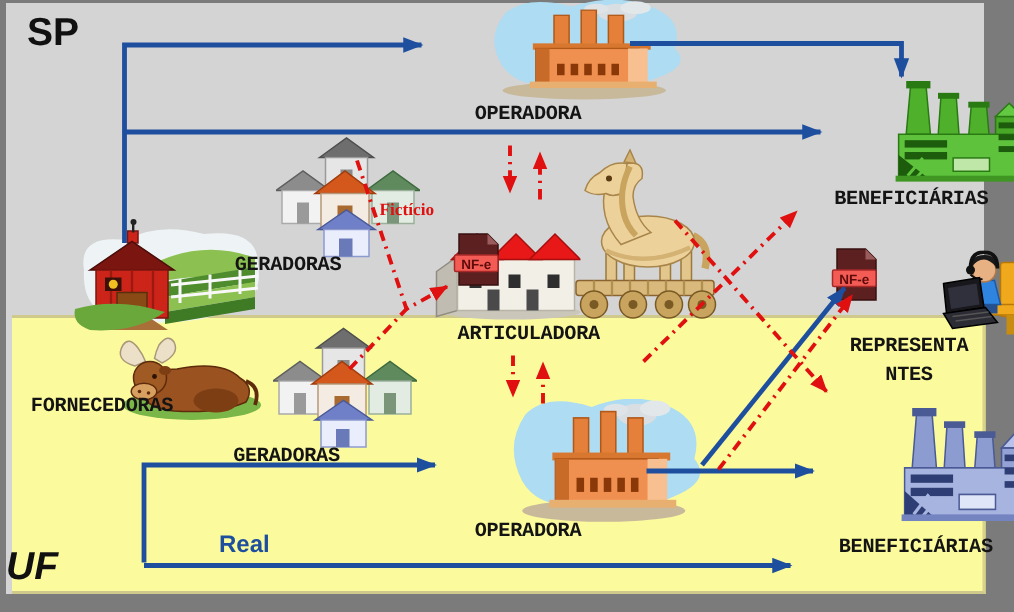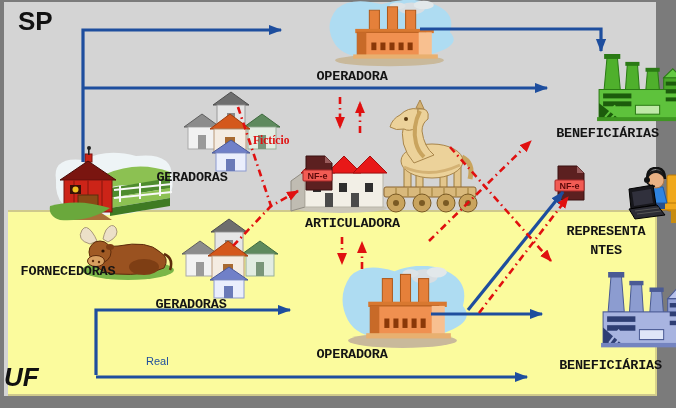--- a/index.html
+++ b/index.html
@@ -8,21 +8,21 @@
   .slide{position:absolute;left:4px;top:2px;width:652px;height:394px;background:#d4d4d4;}
   .uf-panel{position:absolute;left:4px;top:208px;width:647px;height:182px;background:#fbfb9d;border-top:2px solid #cfc98c;border-right:2px solid #d8d28a;border-bottom:2px solid #cfc98c;}
   .icon{position:absolute;margin-left:40px;}
   .icon svg{display:block;width:100%;height:100%;}
   .overlay{position:absolute;left:-4px;top:-2px;width:676px;height:408px;pointer-events:none;}
   .blue-edge{fill:none;stroke:#1e4e9e;stroke-width:3.2px;}
   .red-edge{fill:none;stroke:#e01010;stroke-width:2.6px;stroke-dasharray:7 4 1.5 4;}
   .lbl{position:absolute;font-weight:bold;color:#141414;font-size:13.5px;text-align:center;letter-spacing:-0.2px;font-family:Liberation Mono, monospace;}
   .region-lbl{position:absolute;font-weight:bold;color:#111;font-size:26px;}
   .small-red{position:absolute;font-weight:bold;color:#e01010;font-size:11.5px;font-family:Liberation Serif, serif;}
-  .small-blue{position:absolute;font-weight:normal;color:#1e4e9e;font-size:11px;}
+  .small-blue{position:absolute;font-weight:bold;color:#1e4e9e;font-size:16px;}
 </style>
 </head>
 <body>
 
 <div class="canvas">
   <div class="slide">
 
     <div class="uf-panel"></div>
 
     <div class="icon" style="left:279px;top:-2px;width:137px;height:68px;">

